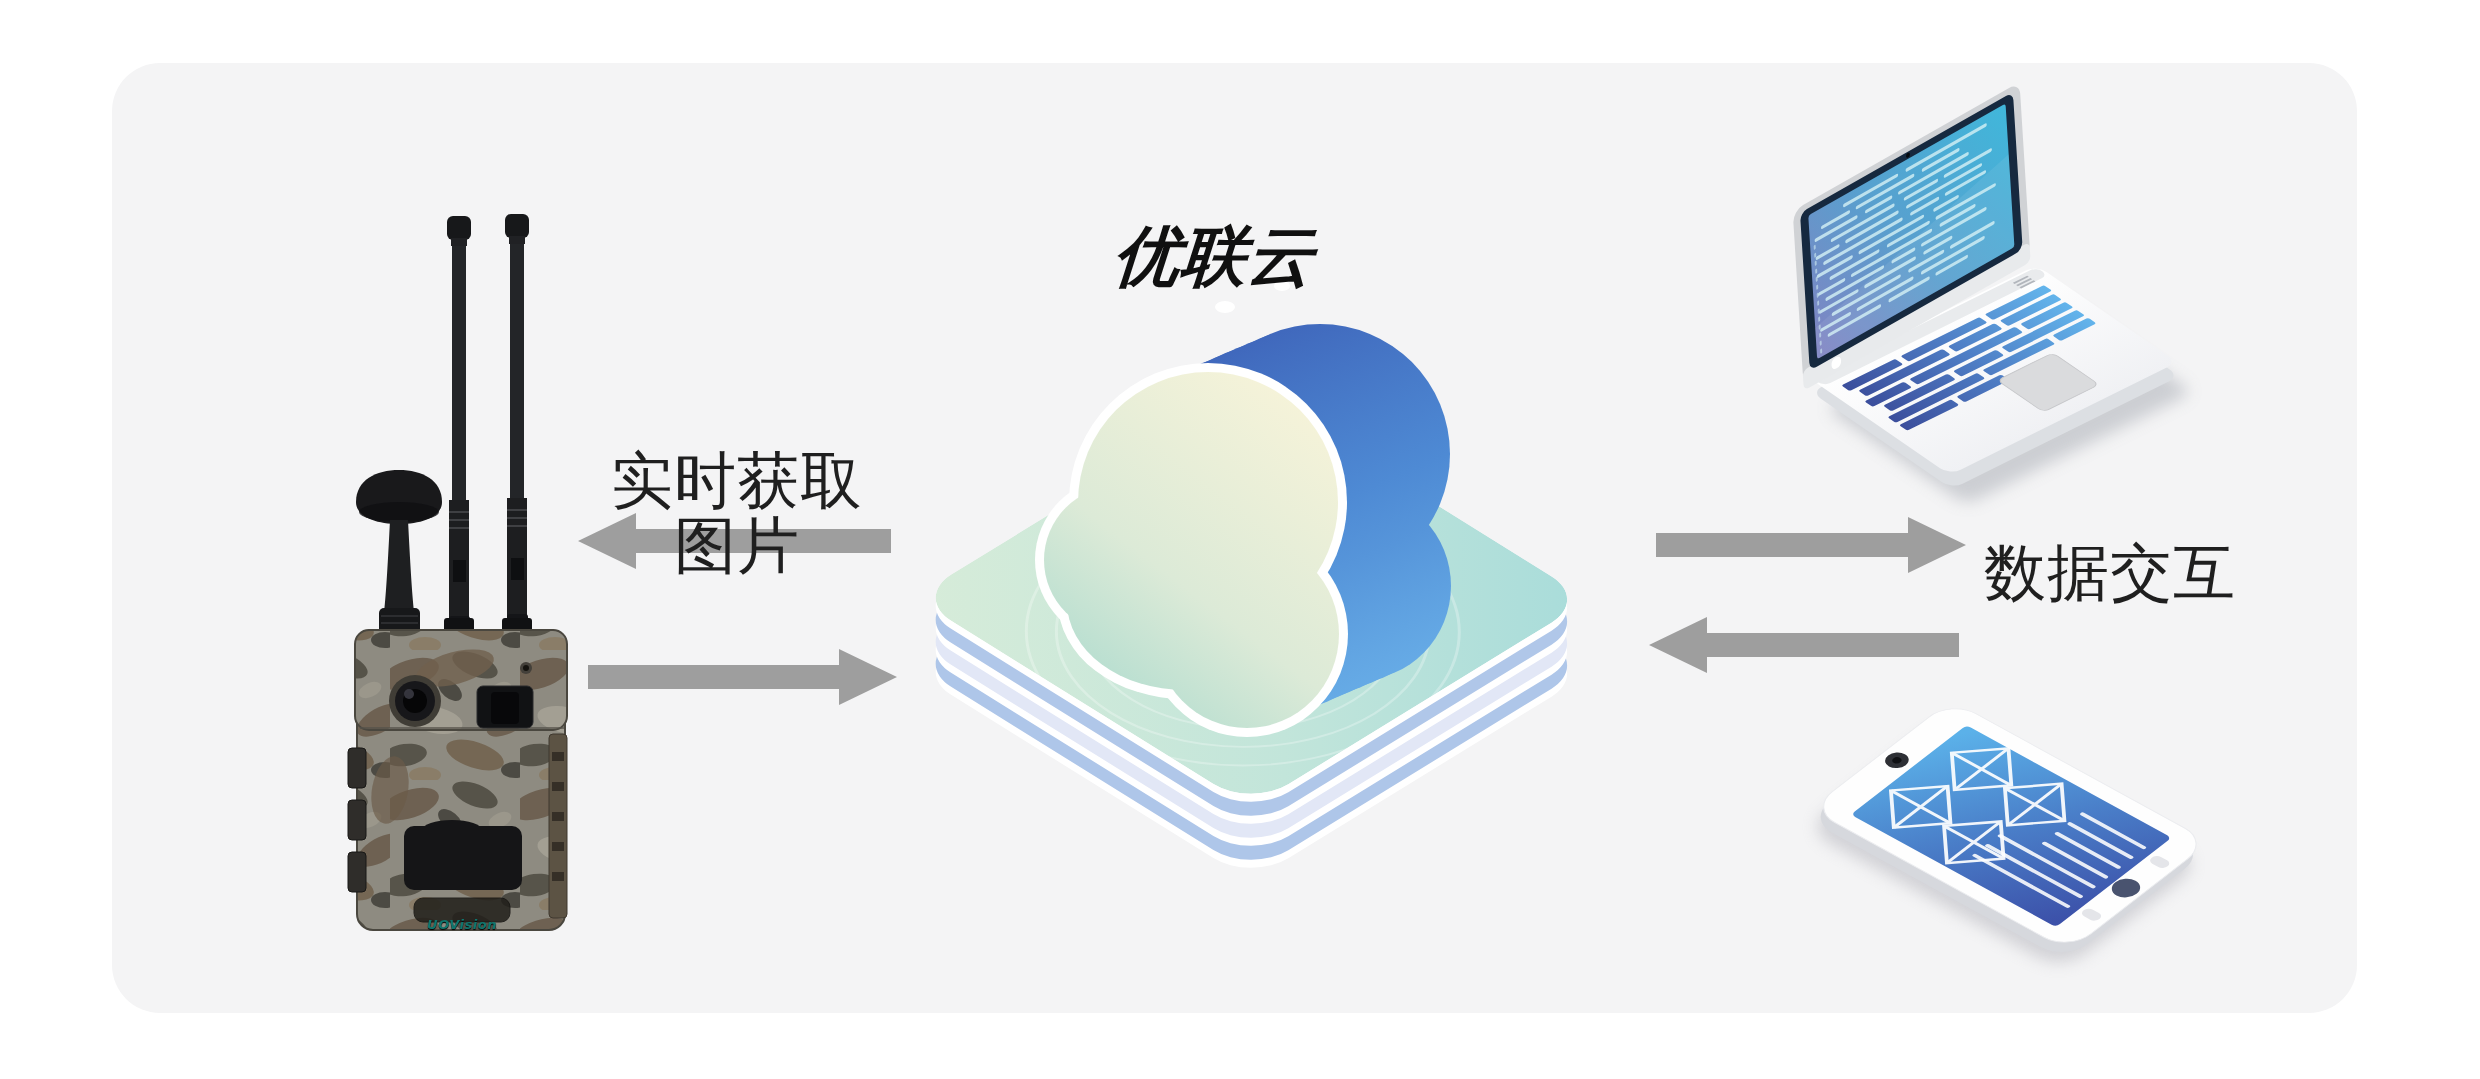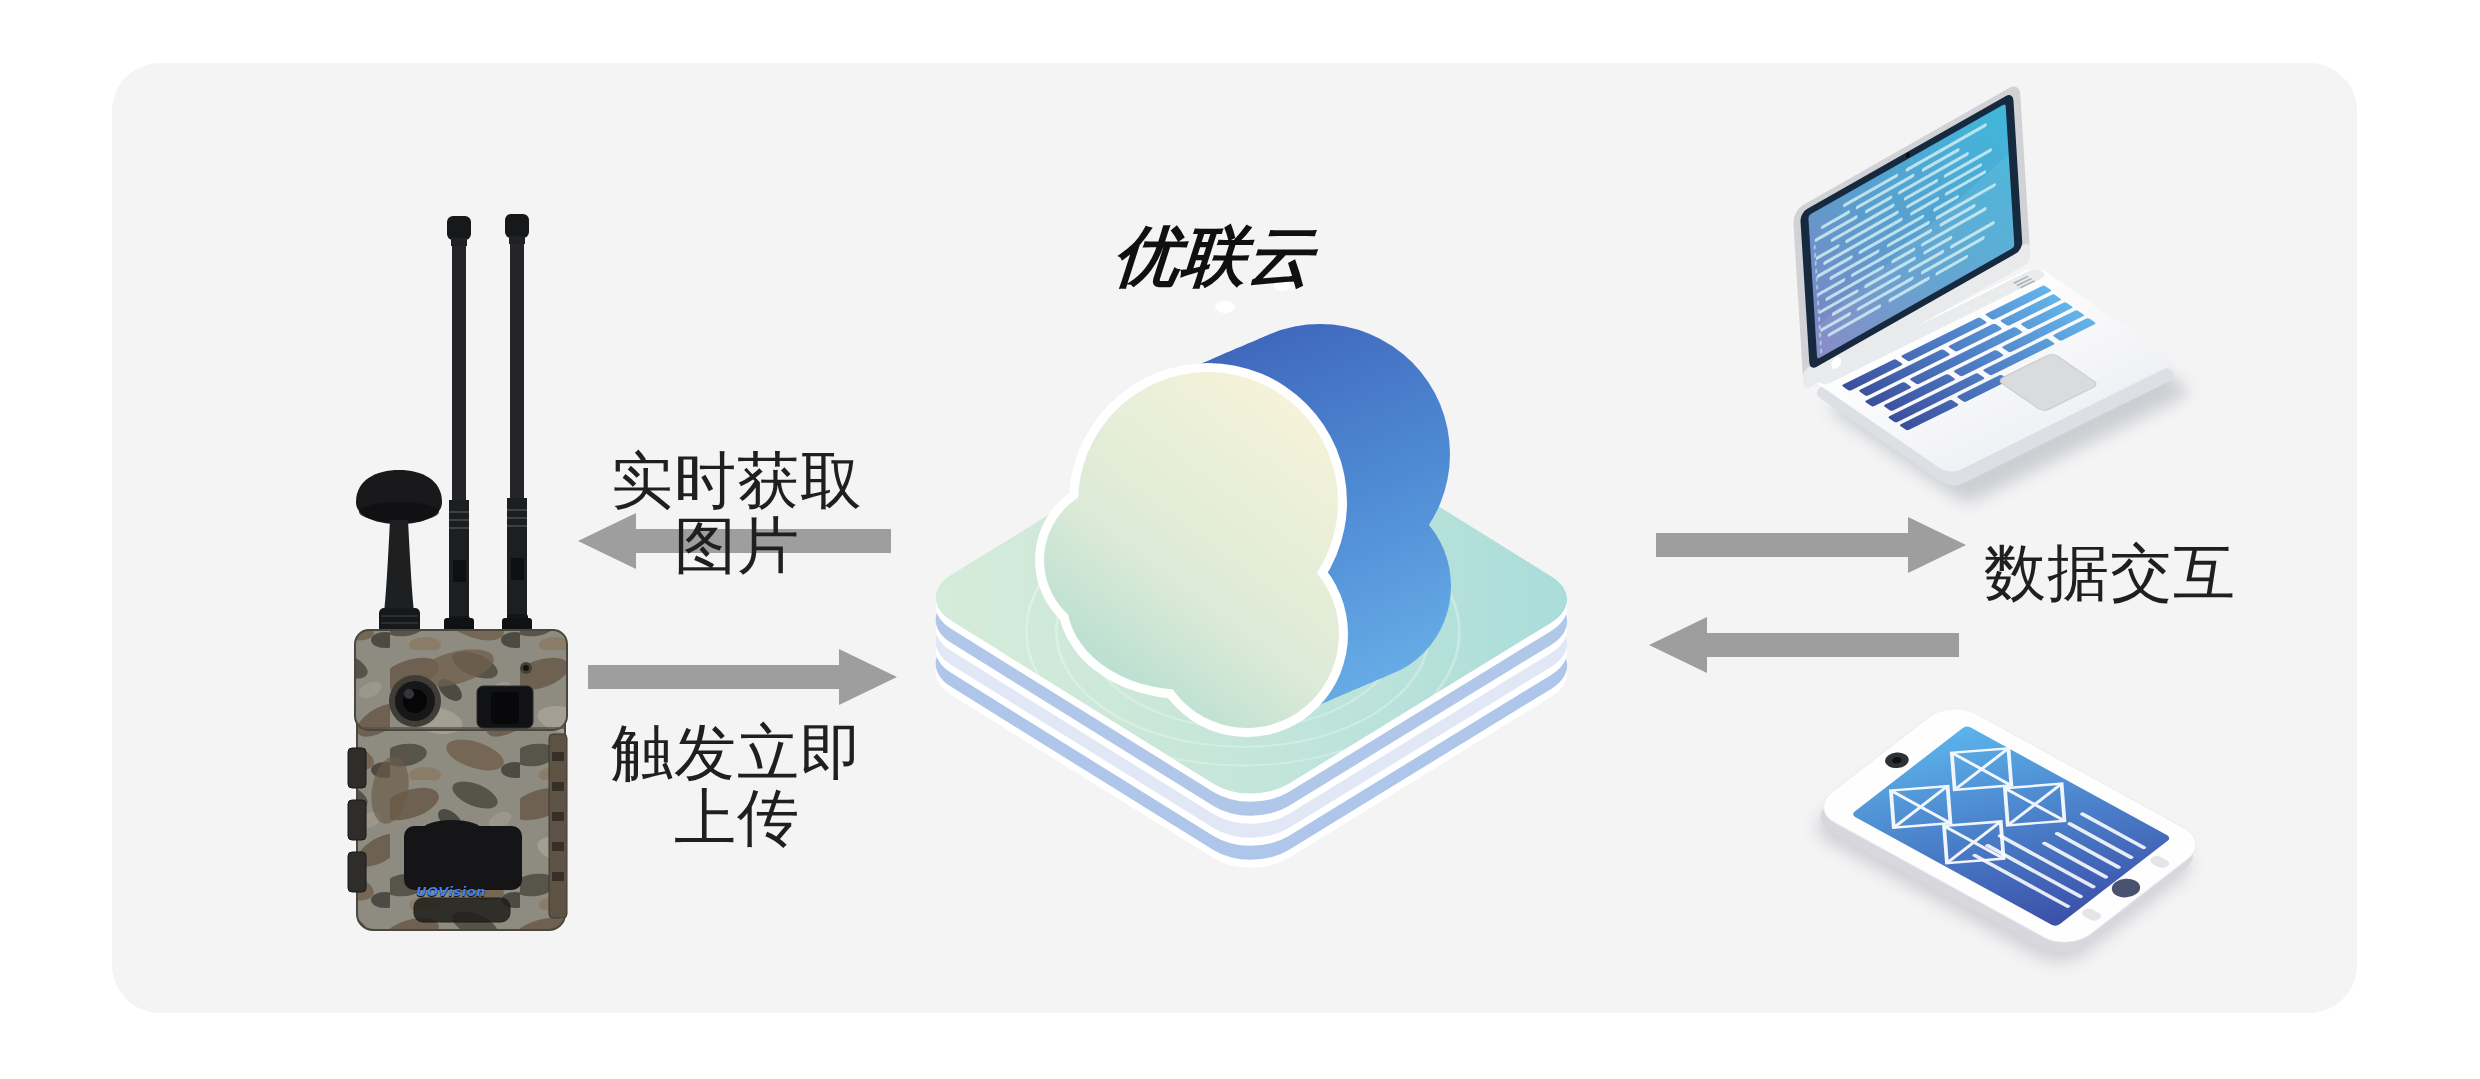--- a/index.html
+++ b/index.html
@@ -12,23 +12,23 @@
   *{margin:0;padding:0;box-sizing:border-box;}
   html,body{width:2480px;height:1079px;background:var(--page-bg);overflow:hidden;}
   .stage{position:relative;width:2480px;height:1079px;font-family:"DejaVu Sans","Liberation Sans",sans-serif;}
   .panel{position:absolute;left:112px;top:63px;width:2245px;height:950px;border-radius:48px;background:var(--panel-bg);}
   .scene{position:absolute;left:0;top:0;width:2480px;height:1079px;}
   .label{position:absolute;color:var(--label-text);font-size:62px;line-height:1.05;letter-spacing:1px;}
   .label.center{text-align:center;}
   .title{position:absolute;left:1092px;top:212px;width:244px;text-align:center;
          font-size:66px;font-weight:900;font-style:italic;letter-spacing:1px;
          color:var(--title-text);transform:skewX(-4deg);}
-  .brand{position:absolute;left:416px;top:884px;width:92px;text-align:left;
+  .brand{position:absolute;left:416px;top:917px;width:92px;text-align:center;
          font-size:13px;font-weight:700;font-style:italic;letter-spacing:.5px;
-         color:#3b82f6;text-shadow:0 1px 1px #000;}
+         color:#0f766e;text-shadow:0 1px 1px #000;}
   .arrow{fill:var(--arrow);}
 </style>
 </head>
 <body>
 
 <div class="stage">
   <div class="panel"></div>
 
   <svg class="scene" viewBox="0 0 2480 1079" xmlns="http://www.w3.org/2000/svg" xmlns:xlink="http://www.w3.org/1999/xlink">
     <defs>
@@ -354,16 +354,15 @@
           <line x1="150" y1="104" x2="256" y2="104"></line>
           <line x1="150" y1="120" x2="256" y2="120"></line>
           <line x1="150" y1="136" x2="256" y2="136"></line>
         </g>
       </g>
     </g>
   </svg>
 
   <div class="title">优联云</div>
   <div class="label center" style="left:598px;top:448px;width:278px;">实时获取图片</div>
-  <div class="label center" style="left:598px;top:720px;width:278px;">触发立即上传</div>
   <div class="label" style="left:1984px;top:540px;white-space:nowrap;">数据交互</div>
   <div class="brand">UOVision</div>
 </div>
 
 </body></html>

